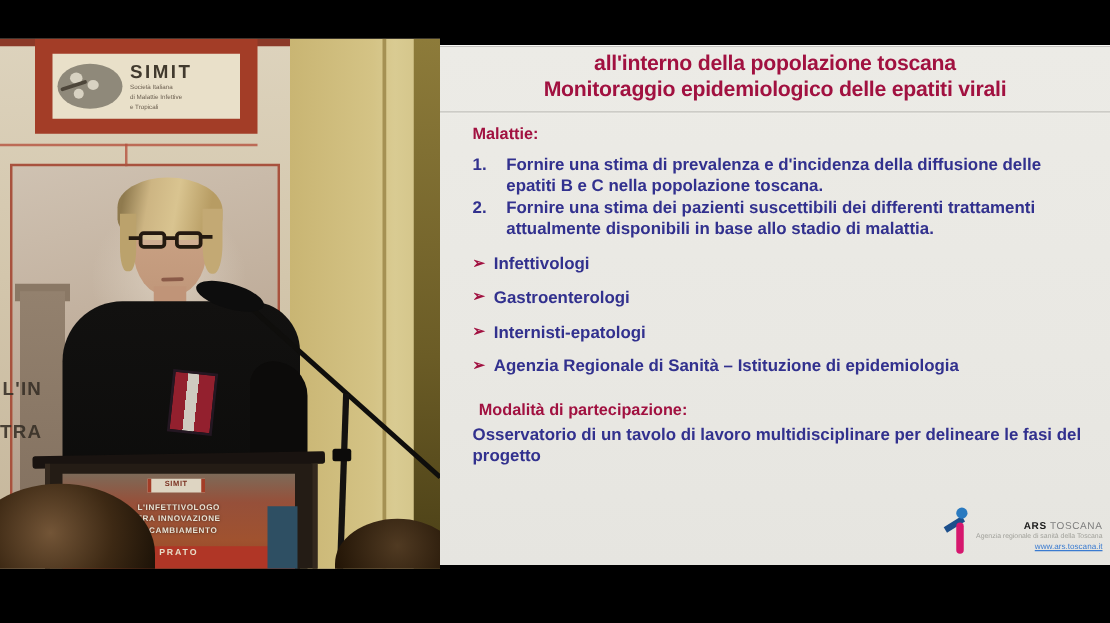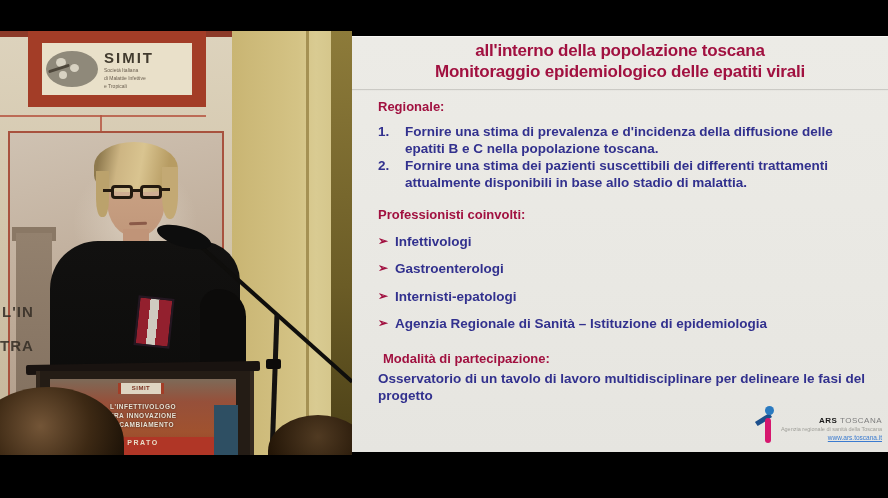--- a/index.html
+++ b/index.html
@@ -202,33 +202,32 @@
   </div>
 
   <div class="slide">
     <div class="slide-title">
       <div>all'interno della popolazione toscana</div>
       <div>Monitoraggio epidemiologico delle epatiti virali</div>
     </div>
     <div class="divider"></div>
 
     <div class="slide-body">
-      <div class="red-head h-obiettivi">Regionale:</div>
+      <div class="red-head h-obiettivi">Malattie:</div>
       <ol class="num-list">
         <li>
           <span class="num">1.</span>
           <span>Fornire una stima di prevalenza e d'incidenza della diffusione delle epatiti B e C nella popolazione toscana.</span>
         </li>
         <li>
           <span class="num">2.</span>
           <span>Fornire una stima dei pazienti suscettibili dei differenti trattamenti attualmente disponibili in base allo stadio di malattia.</span>
         </li>
       </ol>
 
-      <div class="red-head h-prof">Professionisti coinvolti:</div>
       <ul class="prof-list">
         <li>
           <span class="blt">➢</span>
           <span>Infettivologi</span>
         </li>
         <li>
           <span class="blt">➢</span>
           <span>Gastroenterologi</span>
         </li>
         <li>

